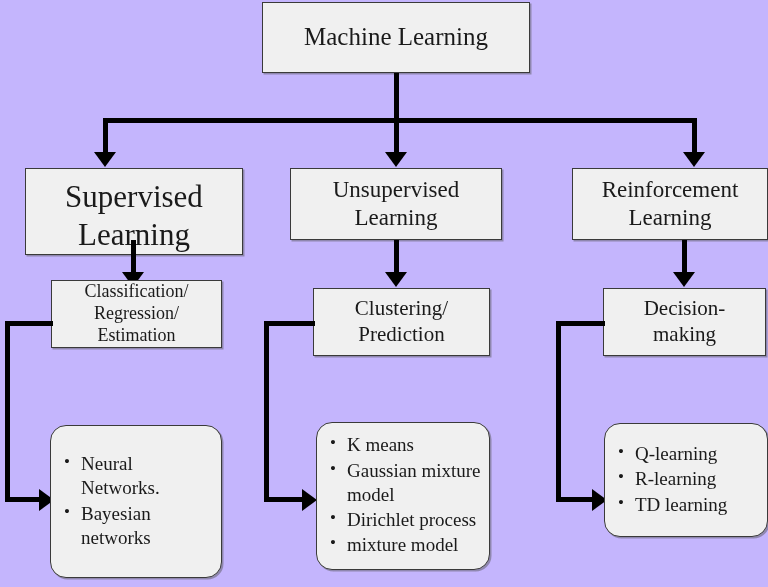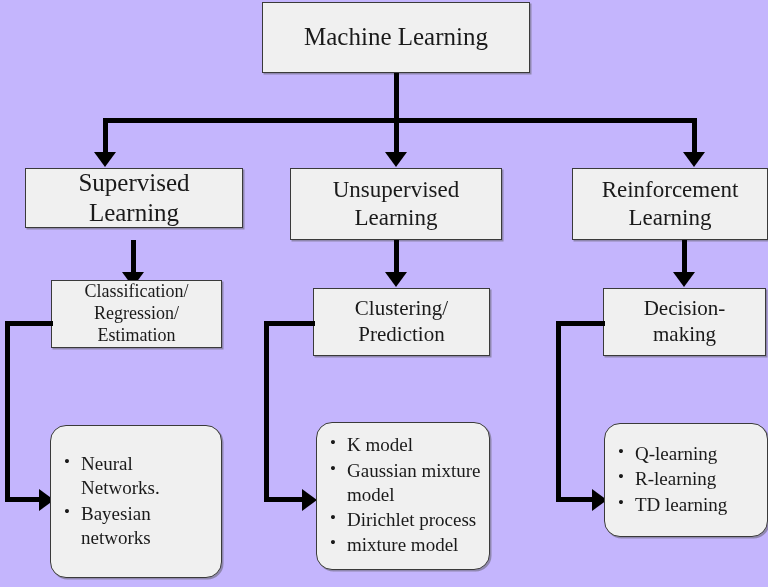--- a/index.html
+++ b/index.html
@@ -28,21 +28,21 @@
     justify-content: center;
     text-align: center;
     line-height: 1.22;
     color: #1a1a1a;
     box-shadow: 1.5px 1.5px 0 rgba(80,80,80,0.45);
   }
   .node .label { display: block; white-space: pre-line; }
 
   #node-root        { left: 262px; top: 2px;   width: 268px; height: 71px;  font-size: 25px; }
 
-  #node-supervised  { left: 25px;  top: 168px; width: 218px; height: 60px;  font-size: 25px; }
+  #node-supervised  { left: 25px;  top: 168px; width: 218px; height: 87px;  font-size: 31px; align-items: flex-end; }
   #node-unsupervised{ left: 290px; top: 168px; width: 212px; height: 72px;  font-size: 23px; }
   #node-reinforce   { left: 572px; top: 168px; width: 196px; height: 72px;  font-size: 23px; }
 
   #node-classification { left: 51px;  top: 280px; width: 171px; height: 68px; font-size: 18px; }
   #node-clustering     { left: 313px; top: 288px; width: 177px; height: 68px; font-size: 21px; }
   #node-decision       { left: 603px; top: 288px; width: 163px; height: 68px; font-size: 21px; }
 
   
   .card {
     position: absolute;
@@ -204,21 +204,21 @@
   <div class="arrow-right" id="ah-card-r"></div>
 
   <div class="card" id="card-supervised">
     <ul>
         <li>Neural Networks.</li>
         <li>Bayesian networks</li>
       </ul>
   </div>
   <div class="card" id="card-unsupervised">
     <ul>
-        <li>K model</li>
+        <li>K means</li>
         <li>Gaussian mixture model</li>
         <li>Dirichlet process</li>
         <li>mixture model</li>
       </ul>
   </div>
   <div class="card" id="card-reinforce">
     <ul>
         <li>Q-learning</li>
         <li>R-learning</li>
         <li>TD learning</li>

